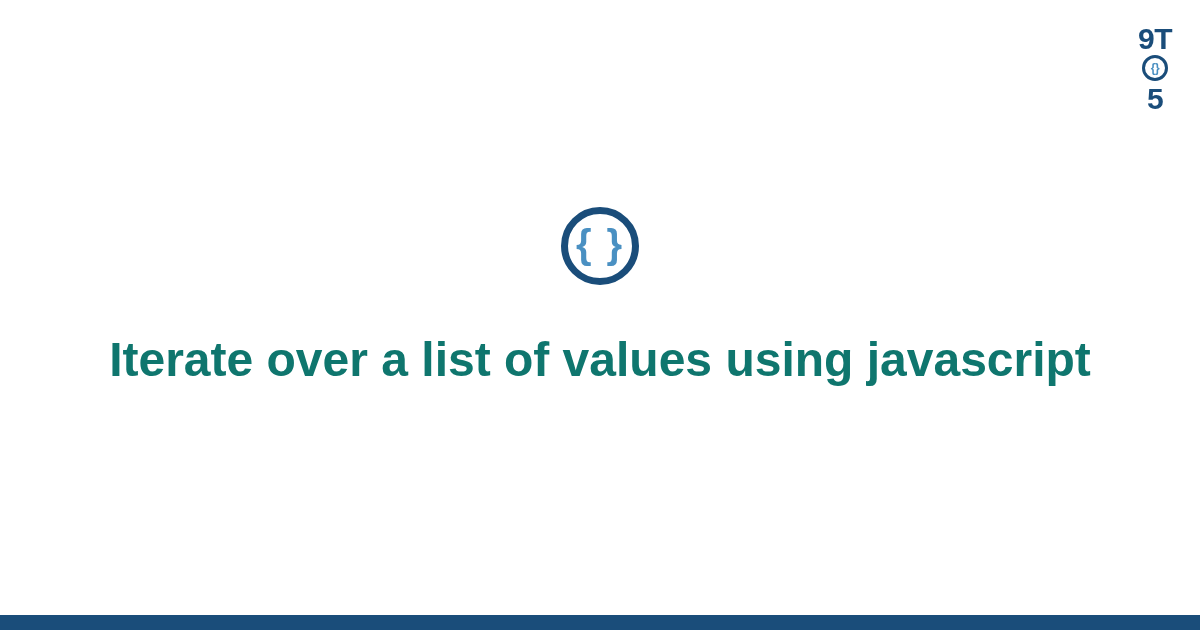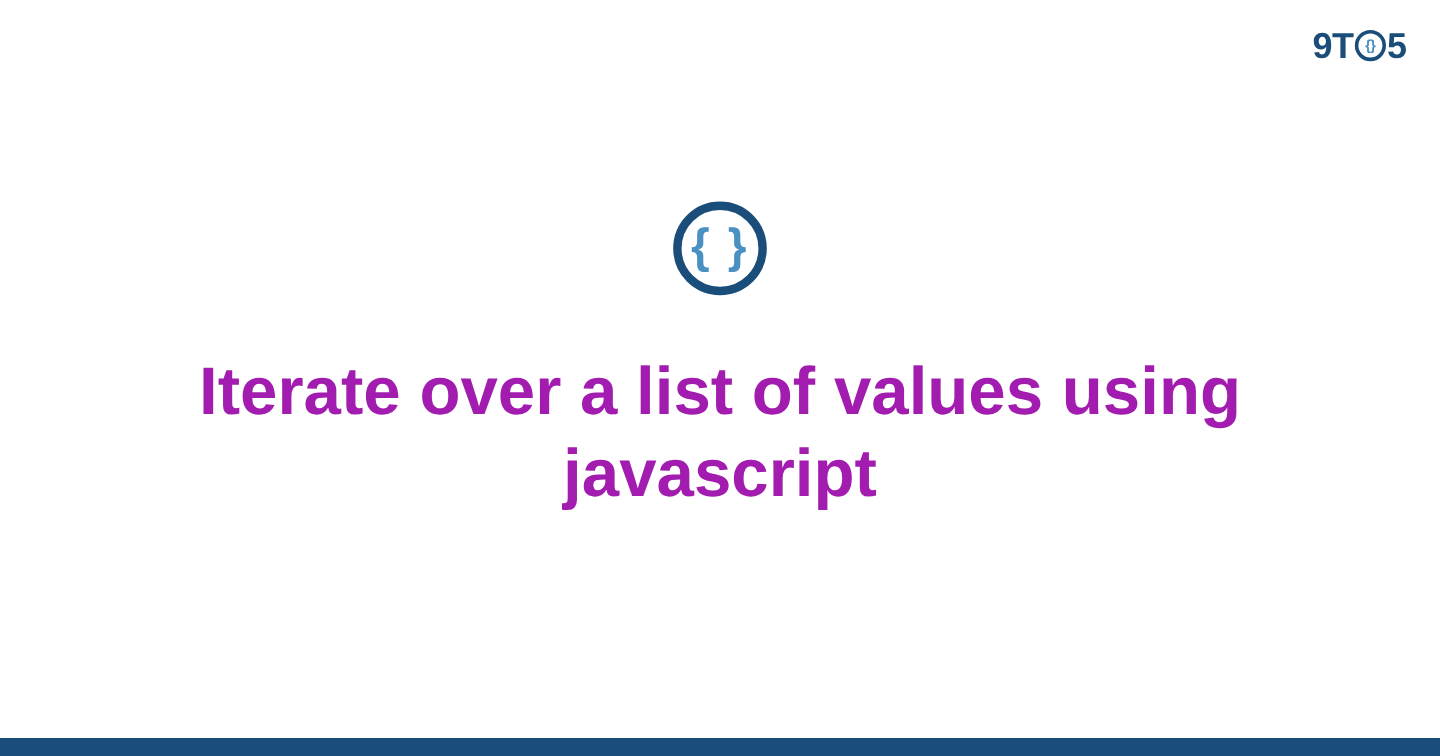--- a/index.html
+++ b/index.html
@@ -1,18 +1,19 @@
 <!DOCTYPE html>
 <html><head>
   <meta charset="utf-8">
   <style>
     * {
       margin: 0;
       padding: 0;
       box-sizing: border-box;
+      flex-direction: column;
     }
     body {
       width: 1200px;
       height: 630px;
       font-family: Arial, Helvetica, sans-serif;
       background: #ffffff;
       position: relative;
       overflow: hidden;
     }
     .logo-area {
@@ -79,23 +80,23 @@
     .braces-inner {
       font-size: 40px;
       font-weight: bold;
       color: #4a90c2;
       line-height: 1;
       position: relative;
       top: -2px;
       letter-spacing: 2px;
     }
     .title {
-      font-size: 56px;
+      font-size: 48px;
       font-weight: 700;
-      color: #a21caf;
+      color: #0f766e;
       text-align: center;
       line-height: 1.2;
       max-width: 1000px;
     }
     .bottom-bar {
       position: absolute;
       bottom: 0;
       left: 0;
       width: 1200px;
       height: 15px;

